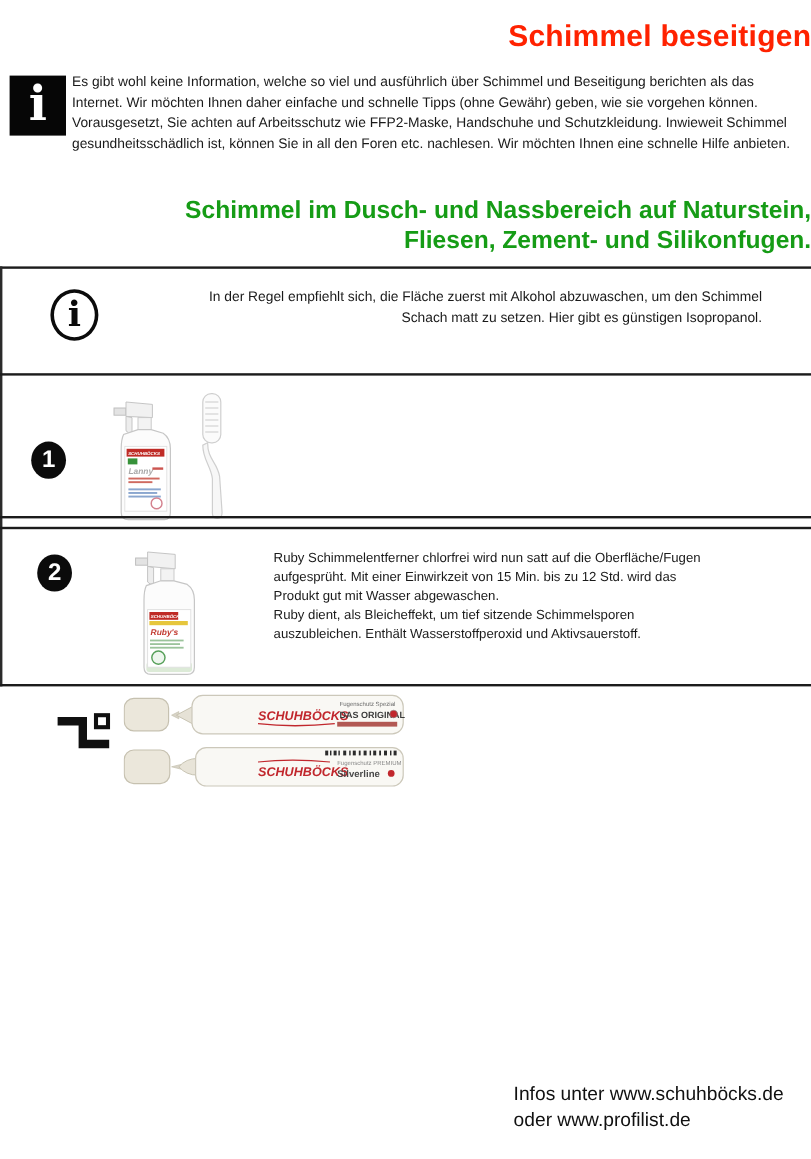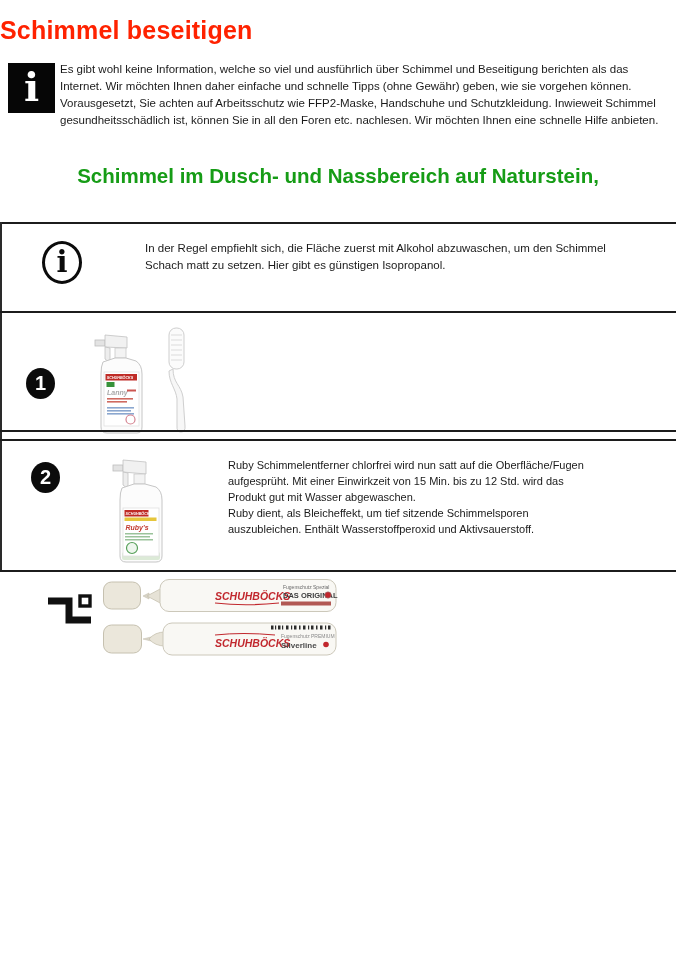--- a/index.html
+++ b/index.html
@@ -6,51 +6,51 @@
   html,body { background:#ffffff; }
   .page {
     position:relative; width:676px; height:966px; margin:0 auto;
     background:#ffffff; overflow:hidden;
     font-family:"Liberation Sans", sans-serif; color:#1a1a1a;
   }
   .abs { position:absolute; }
   .pre { white-space:pre-line; }
 
   .title {
-    top:16px; left:0; width:676px; text-align:left;
+    top:16px; left:0; width:676px; text-align:right;
     font-size:25px; font-weight:bold; color:#ff2200; letter-spacing:0.2px;
   }
 
   .intro-icon {
     left:8px; top:63px; width:47px; height:50px; background:#060606;
     color:#ffffff; font-family:"DejaVu Serif", serif; font-weight:bold;
     font-size:40px; text-align:center; line-height:48px;
   }
   .intro-text { left:60px; top:61px; width:612px; font-size:11.5px; line-height:16.9px; }
 
   .subtitle {
-    top:163px; left:0; width:676px; text-align:center;
+    top:163px; left:0; width:676px; text-align:right;
     font-size:20.5px; font-weight:bold; color:#169c16; line-height:25px;
   }
 
   .rule { left:0; width:676px; height:2px; background:#1c1c1c; }
   .rule-1 { top:222px; }
   .rule-2 { top:311px; }
   .rule-3a { top:430px; }
   .rule-3b { top:439px; }
   .rule-4 { top:570px; }
   .edge-left { left:0; top:222px; width:2px; height:350px; background:#2a2a2a; }
 
   .circle-i {
     left:42px; top:241px; width:40px; height:43px;
     border:3.5px solid #0b0b0b; border-radius:50%; background:#fff;
     color:#0b0b0b; font-family:"DejaVu Serif", serif; font-weight:bold;
     font-size:29px; text-align:center; line-height:36px;
   }
-  .alcohol-text { left:145px; top:240px; width:490px; font-size:11.5px; line-height:16.5px; }
+  .alcohol-text { left:145px; top:240px; width:490px; font-size:11.5px; line-height:16.5px;text-align:right; }
 
   .step-badge {
     width:29px; height:31px; background:#0b0b0b; border-radius:50%;
     color:#ffffff; font-weight:bold; font-size:20px; text-align:center; line-height:31px;
   }
   .badge-1 { left:26px; top:368px; }
   .badge-2 { left:31px; top:462px; }
 
   .step1-text { left:222px; top:333px; width:400px; font-size:12px; line-height:16.3px; }
   .step2-text { left:228px; top:458px; width:445px; font-size:11px; line-height:15.9px; }
@@ -73,20 +73,21 @@
   <div class="abs title">Schimmel beseitigen</div>
 
   <div class="abs intro-icon">i</div>
   <div class="abs intro-text pre">Es gibt wohl keine Information, welche so viel und ausführlich über Schimmel und Beseitigung berichten als das
 Internet. Wir möchten Ihnen daher einfache und schnelle Tipps (ohne Gewähr) geben, wie sie vorgehen können.
 Vorausgesetzt, Sie achten auf Arbeitsschutz wie FFP2-Maske, Handschuhe und Schutzkleidung. Inwieweit Schimmel
 gesundheitsschädlich ist, können Sie in all den Foren etc. nachlesen. Wir möchten Ihnen eine schnelle Hilfe anbieten.</div>
 
   <div class="abs subtitle">
     <div>Schimmel im Dusch- und Nassbereich auf Naturstein,</div>
+    <div>Fliesen, Zement- und Silikonfugen.</div>
   </div>
 
   <div class="abs rule rule-1"></div>
   <div class="abs edge-left"></div>
 
   <div class="abs circle-i">i</div>
   <div class="abs alcohol-text pre">In der Regel empfiehlt sich, die Fläche zuerst mit Alkohol abzuwaschen, um den Schimmel
 Schach matt zu setzen. Hier gibt es günstigen Isopropanol.</div>
 
   <div class="abs rule rule-2"></div>
@@ -192,14 +193,18 @@
       <rect x="225" y="6.5" width="2.5" height="4"></rect>
     </g>
     <path d="M112 16 Q140 13 172 16" fill="none" stroke="#c1272d" stroke-width="1"></path>
     <text x="112" y="27.5" font-size="10.5" font-weight="bold" font-style="italic" fill="#c1272d">SCHUHBÖCKS</text>
     <text x="178" y="18.5" font-size="5" fill="#8a8a8a">Fugenschutz PREMIUM</text>
     <text x="178" y="28.5" font-size="8" font-weight="bold" fill="#4a4a4a">Silverline</text>
     <circle cx="223" cy="25.5" r="2.8" fill="#c1272d"></circle>
   </svg>
 
 
+  <div class="abs footer">
+    <div>Infos unter www.schuhböcks.de</div>
+    <div>oder www.profilist.de</div>
+  </div>
 
 </div>
 
 </body></html>

